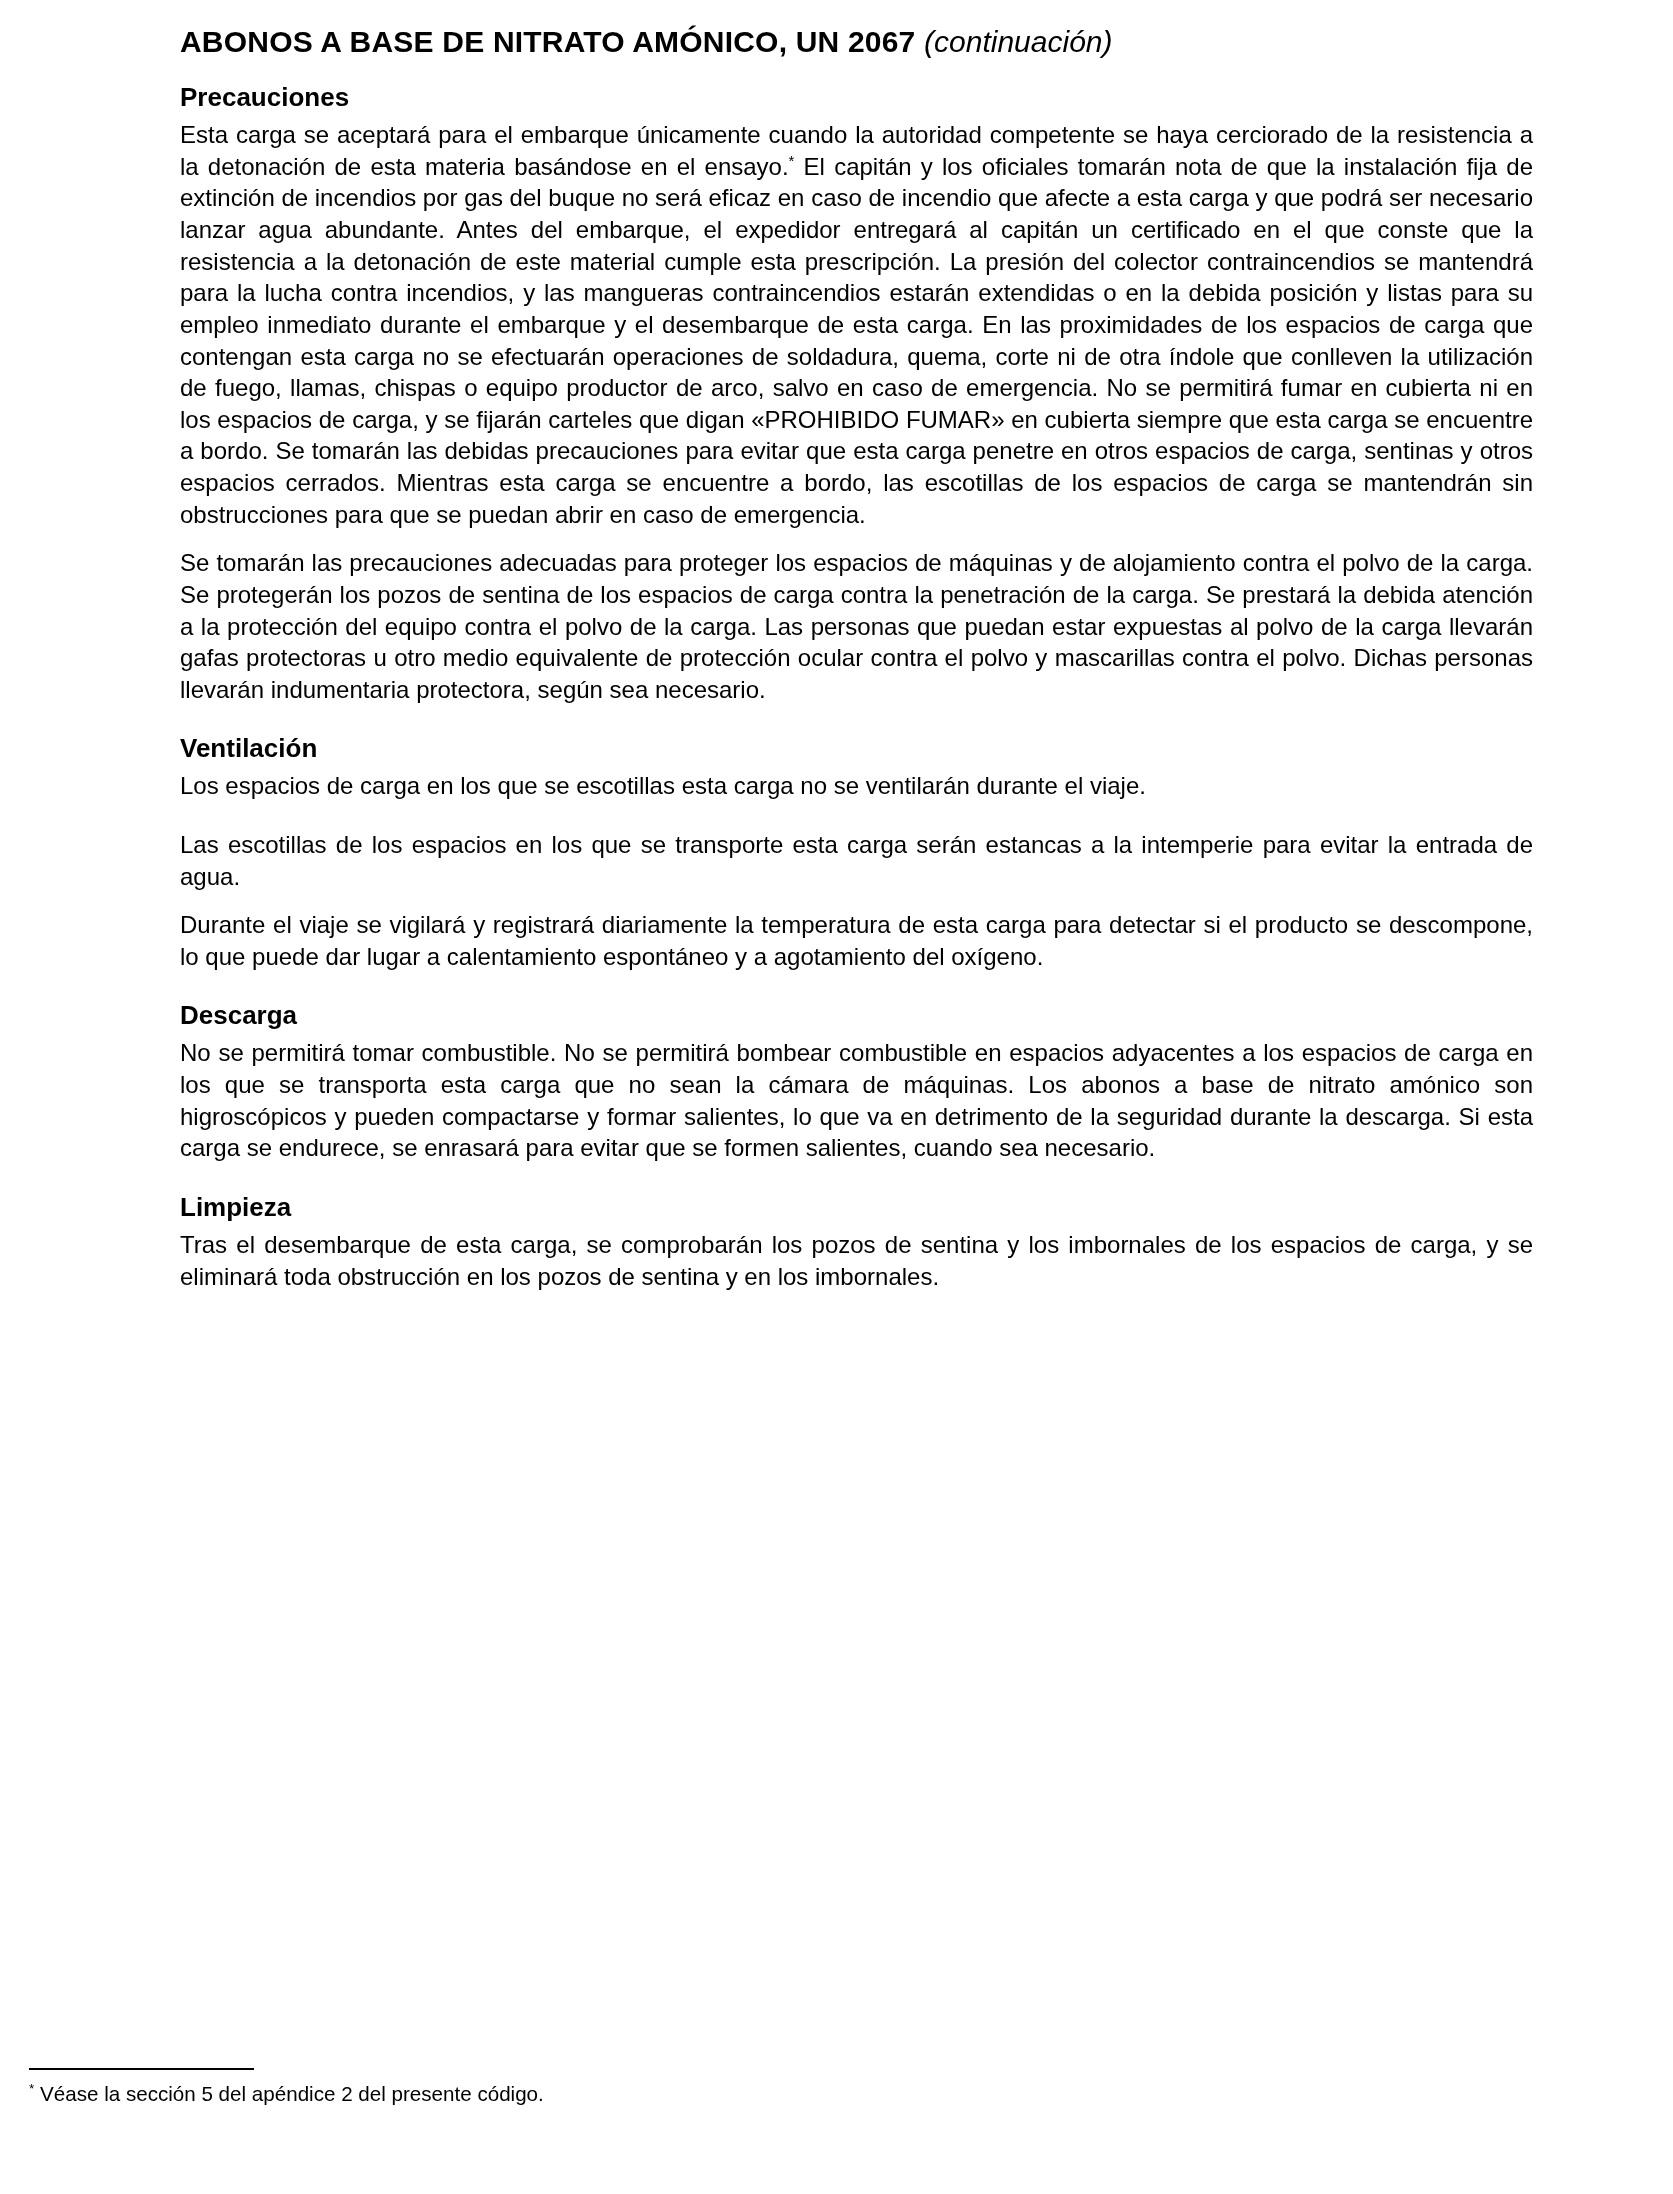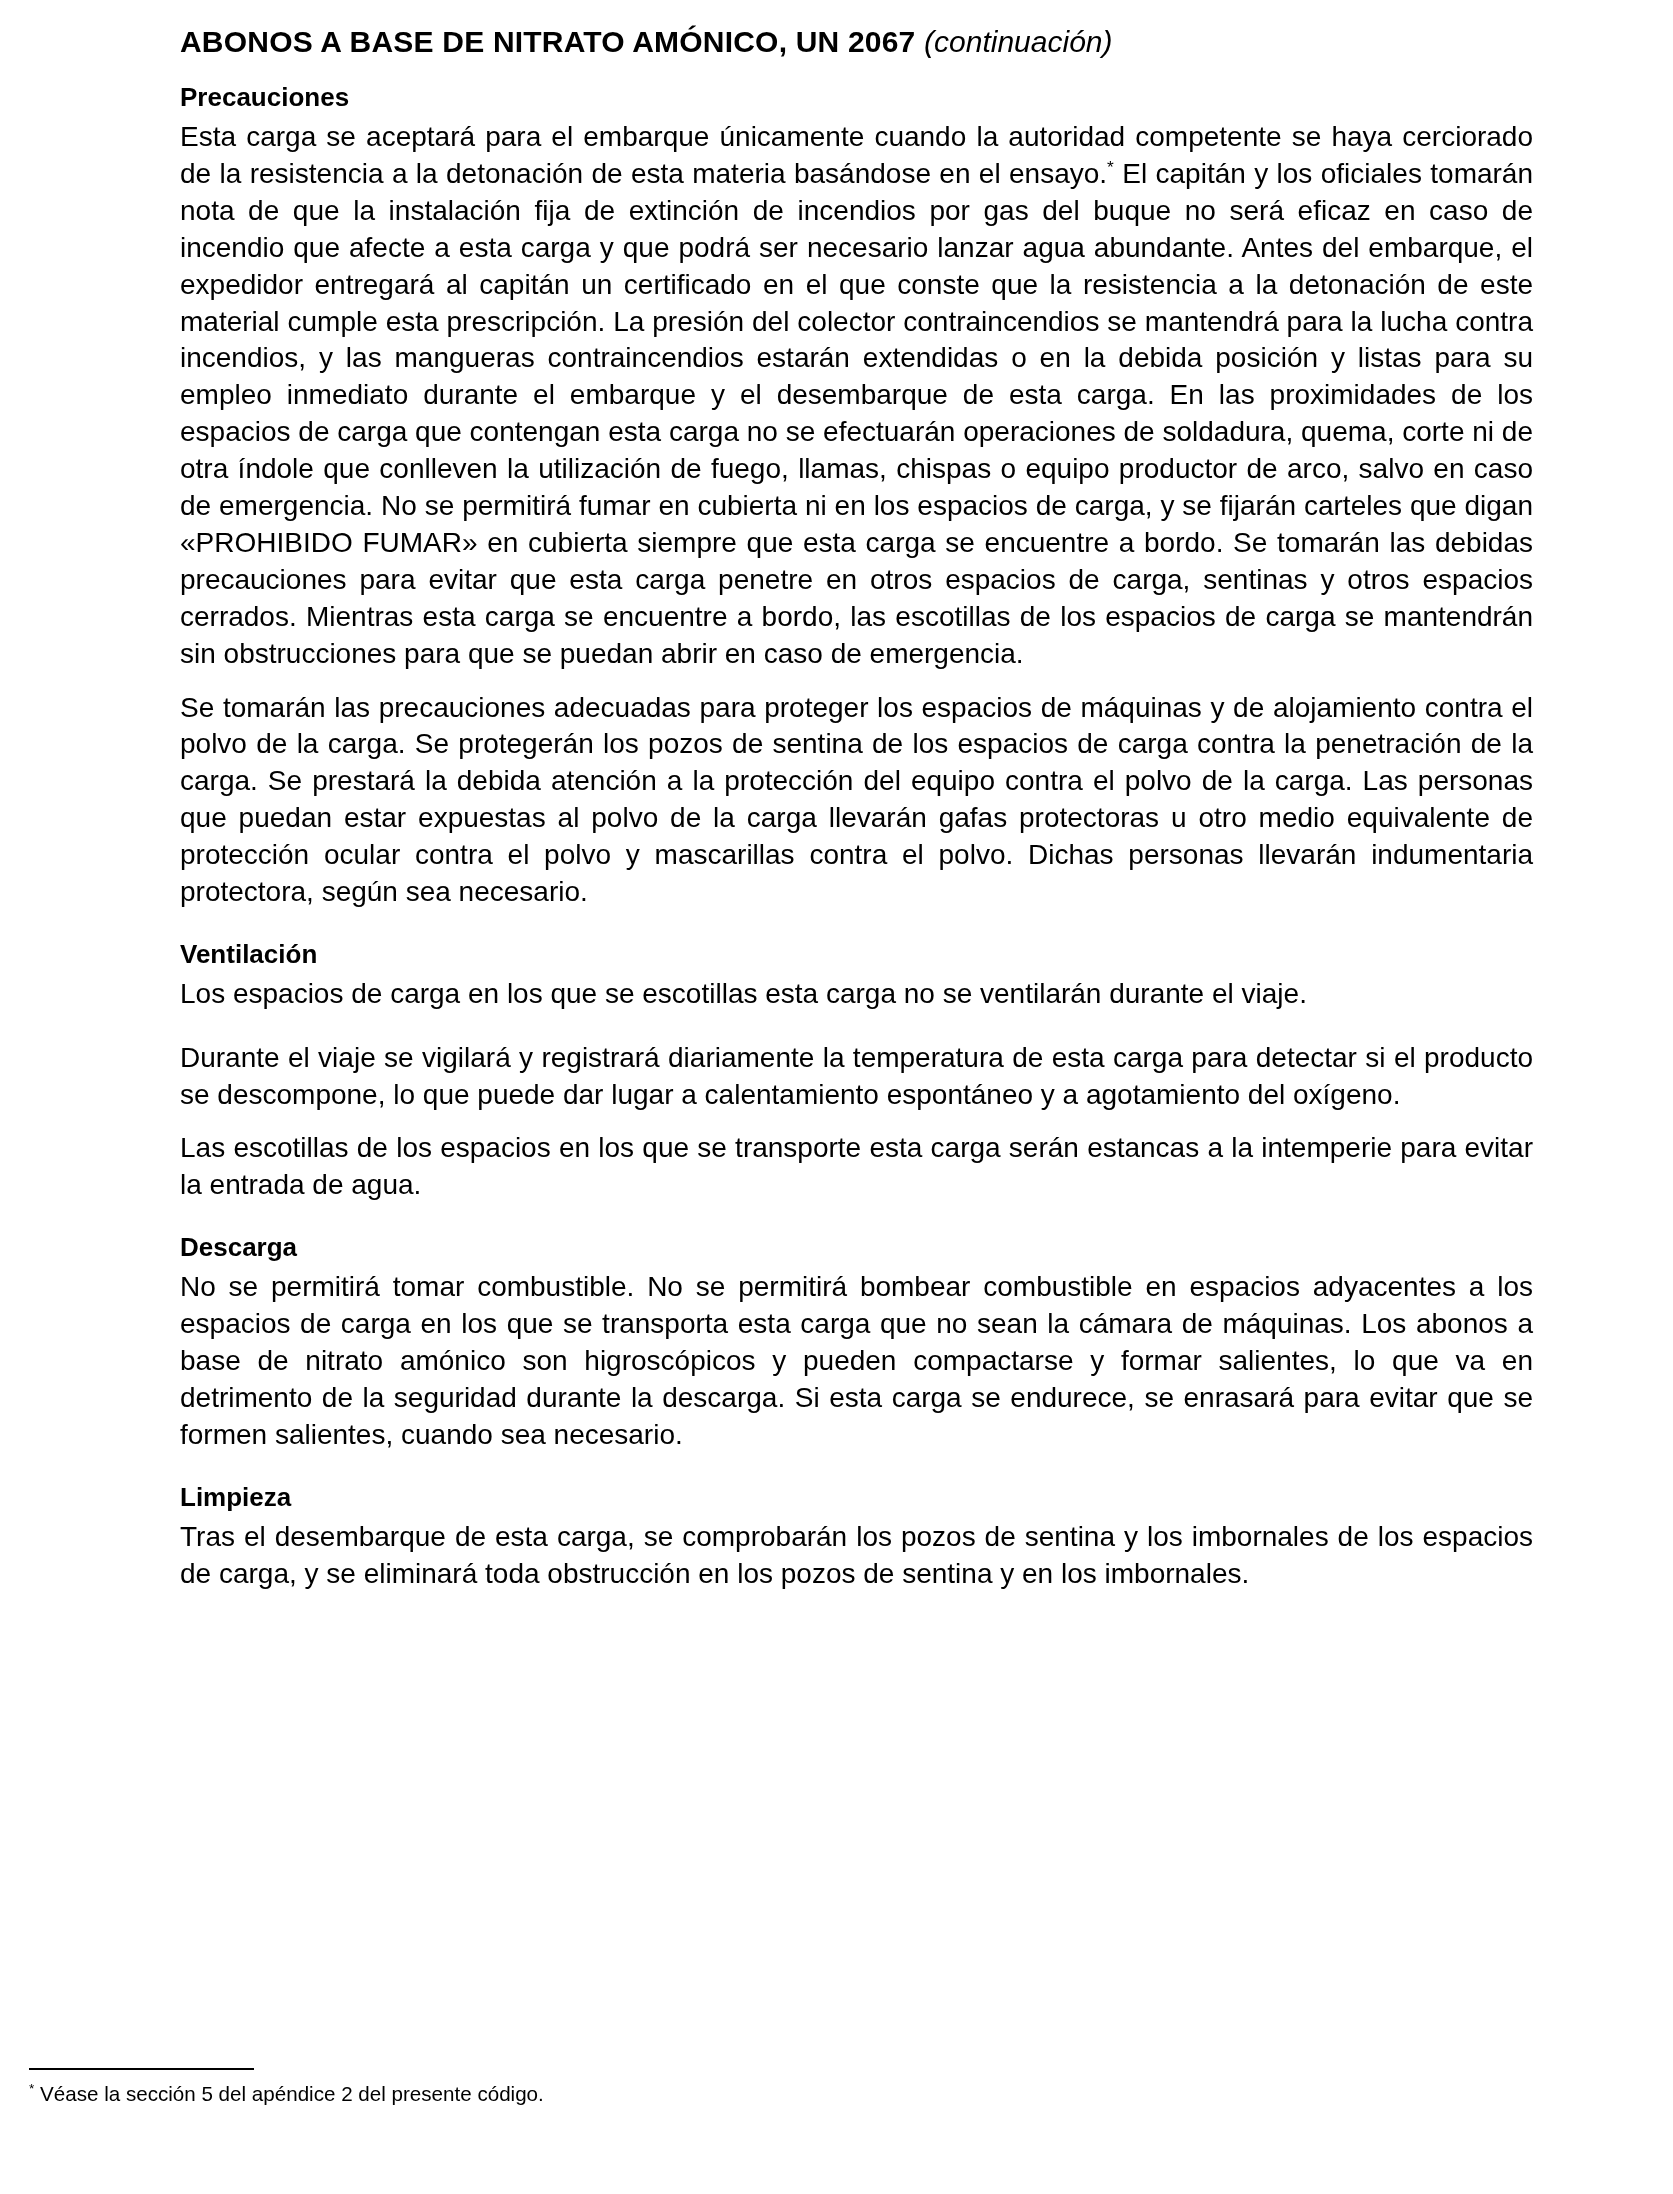--- a/index.html
+++ b/index.html
@@ -48,21 +48,21 @@
     line-height: 1.28;
     margin: 0 0 4.7px 0;
   }
   .section-block {
     margin-bottom: 27px;
   }
   .section-block:last-of-type {
     margin-bottom: 0;
   }
   p.body-text {
-    font-size: 28px;
+    font-size: 24px;
     line-height: 1.318;
     text-align: justify;
     text-justify: inter-word;
     margin: 0 0 0 0;
     hyphens: none;
   }
   p.body-text + p.body-text {
     margin-top: 17px;
   }
   sup.fn-mark {
@@ -107,22 +107,22 @@
       <p class="body-text"><span>Esta carga se aceptará para el embarque únicamente cuando la autoridad competente se haya cerciorado de la resistencia a la detonación de esta materia basándose en el ensayo.</span><sup class="fn-mark">*</sup> <span>El capitán y los oficiales tomarán nota de que la instalación fija de extinción de incendios por gas del buque no será eficaz en caso de incendio que afecte a esta carga y que podrá ser necesario lanzar agua abundante. Antes del embarque, el expedidor entregará al capitán un certificado en el que conste que la resistencia a la detonación de este material cumple esta prescripción. La presión del colector contraincendios se mantendrá para la lucha contra incendios, y las mangueras contraincendios estarán extendidas o en la debida posición y listas para su empleo inmediato durante el embarque y el desembarque de esta carga. En las proximidades de los espacios de carga que contengan esta carga no se efectuarán operaciones de soldadura, quema, corte ni de otra índole que conlleven la utilización de fuego, llamas, chispas o equipo productor de arco, salvo en caso de emergencia. No se permitirá fumar en cubierta ni en los espacios de carga, y se fijarán carteles que digan «PROHIBIDO FUMAR» en cubierta siempre que esta carga se encuentre a bordo. Se tomarán las debidas precauciones para evitar que esta carga penetre en otros espacios de carga, sentinas y otros espacios cerrados. Mientras esta carga se encuentre a bordo, las escotillas de los espacios de carga se mantendrán sin obstrucciones para que se puedan abrir en caso de emergencia.</span></p>
       <p class="body-text">Se tomarán las precauciones adecuadas para proteger los espacios de máquinas y de alojamiento contra el polvo de la carga. Se protegerán los pozos de sentina de los espacios de carga contra la penetración de la carga. Se prestará la debida atención a la protección del equipo contra el polvo de la carga. Las personas que puedan estar expuestas al polvo de la carga llevarán gafas protectoras u otro medio equivalente de protección ocular contra el polvo y mascarillas contra el polvo. Dichas personas llevarán indumentaria protectora, según sea necesario.</p>
     </div>
 
     <div class="section-block">
       <h2 class="section-heading">Ventilación</h2>
       <p class="body-text">Los espacios de carga en los que se escotillas esta carga no se ventilarán durante el viaje.</p>
     </div>
 
     <div class="section-block">
+      <p class="body-text">Las escotillas de los espacios en los que se transporte esta carga serán estancas a la intemperie para evitar la entrada de agua.</p>
       <p class="body-text">Durante el viaje se vigilará y registrará diariamente la temperatura de esta carga para detectar si el producto se descompone, lo que puede dar lugar a calentamiento espontáneo y a agotamiento del oxígeno.</p>
-      <p class="body-text">Las escotillas de los espacios en los que se transporte esta carga serán estancas a la intemperie para evitar la entrada de agua.</p>
     </div>
 
     <div class="section-block">
       <h2 class="section-heading">Descarga</h2>
       <p class="body-text">No se permitirá tomar combustible. No se permitirá bombear combustible en espacios adyacentes a los espacios de carga en los que se transporta esta carga que no sean la cámara de máquinas. Los abonos a base de nitrato amónico son higroscópicos y pueden compactarse y formar salientes, lo que va en detrimento de la seguridad durante la descarga. Si esta carga se endurece, se enrasará para evitar que se formen salientes, cuando sea necesario.</p>
     </div>
 
     <div class="section-block">
       <h2 class="section-heading">Limpieza</h2>
       <p class="body-text">Tras el desembarque de esta carga, se comprobarán los pozos de sentina y los imbornales de los espacios de carga, y se eliminará toda obstrucción en los pozos de sentina y en los imbornales.</p>

